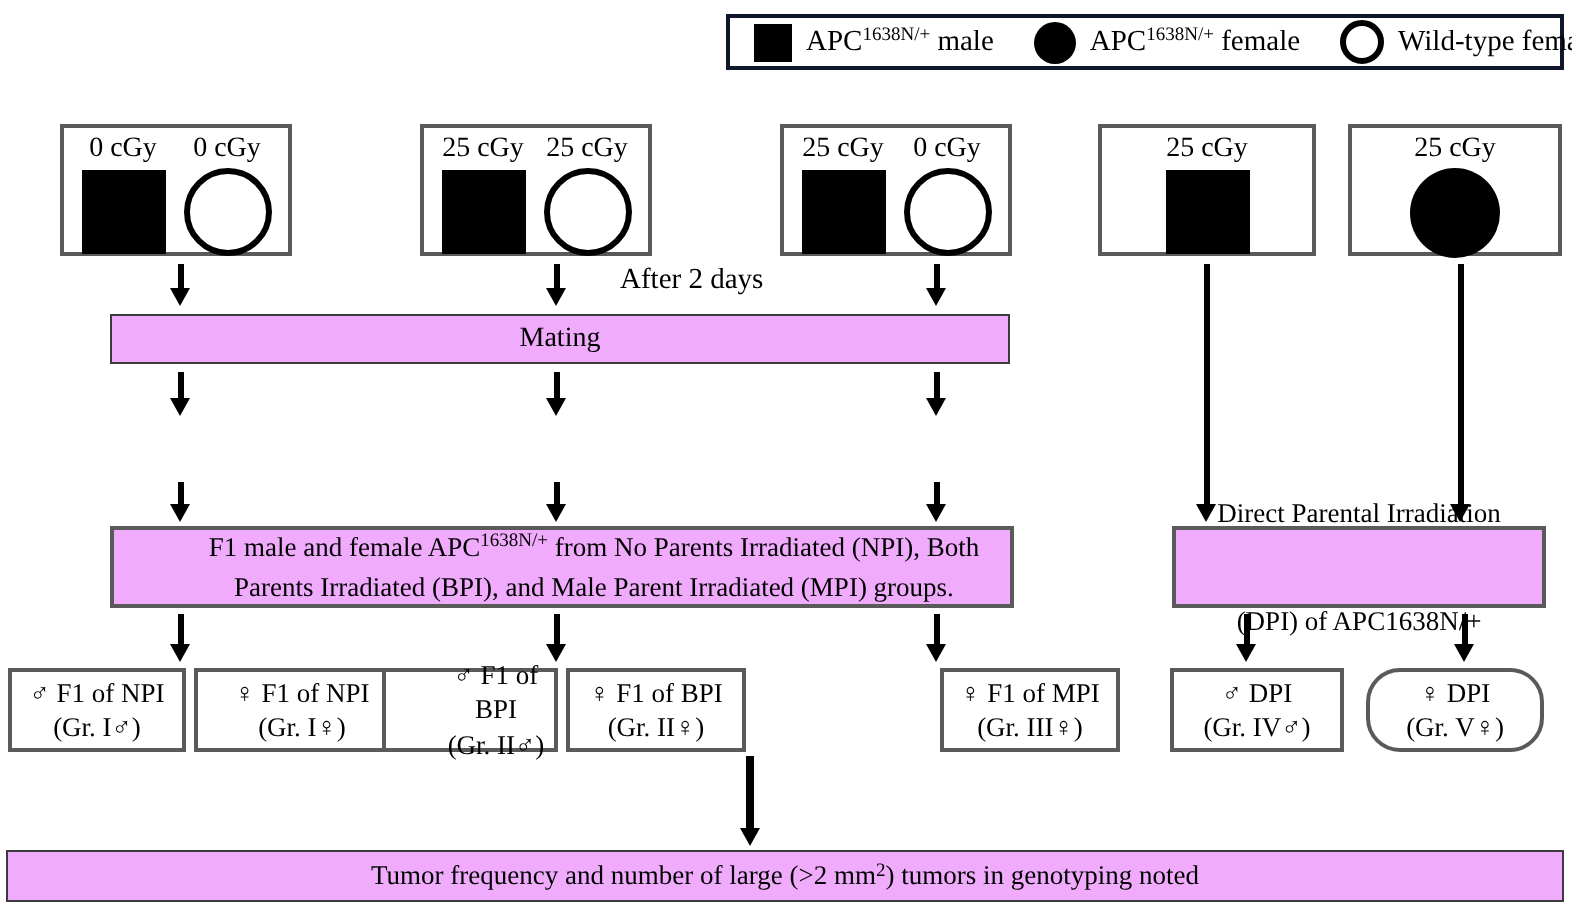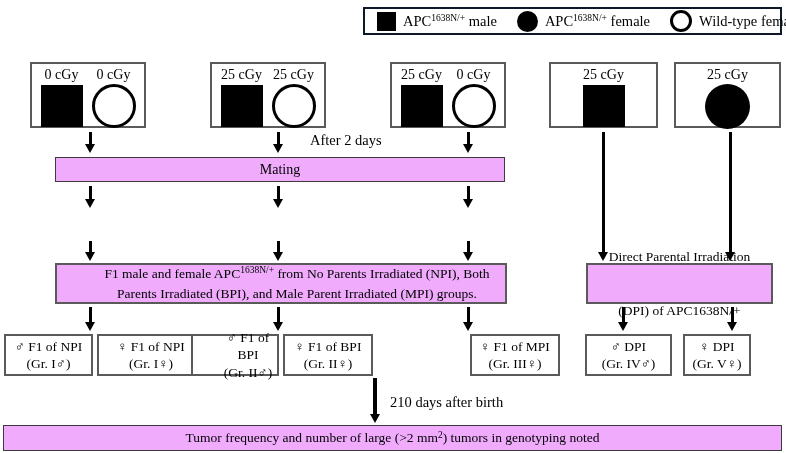--- a/index.html
+++ b/index.html
@@ -165,25 +165,24 @@
     <span>(Gr. II♀)</span>
   </div>
   <div class="box group-box" style="left:470px; top:334px; width:90px; height:42px;">
     <span>♀ F1 of MPI</span>
     <span>(Gr. III♀)</span>
   </div>
   <div class="box group-box" style="left:585px; top:334px; width:87px; height:42px;">
     <span>♂ DPI</span>
     <span>(Gr. IV♂)</span>
   </div>
-  <div class="box group-box" style="left:683px; top:334px; width:68px; height:42px;">
+  <div class="box group-box" style="left:683px; top:334px; width:89px; height:42px;border-radius:17px;">
     <span>♀ DPI</span>
     <span>(Gr. V♀)</span>
   </div>
 
   <div class="arrow" style="left:373px; top:378px; height:37px; width:3.5px;"></div>
-  <div class="note" style="left:390px; top:394px;">210 days after birth</div>
 
   <div class="bar" style="left:3px; top:425px; width:779px; height:26px; font-size:13.5px;">
     <span><span>Tumor frequency and number of large (&gt;2 mm</span><span class="sup">2</span><span>) tumors in genotyping noted</span></span>
   </div>
 
 </div>
 
 </body></html>

